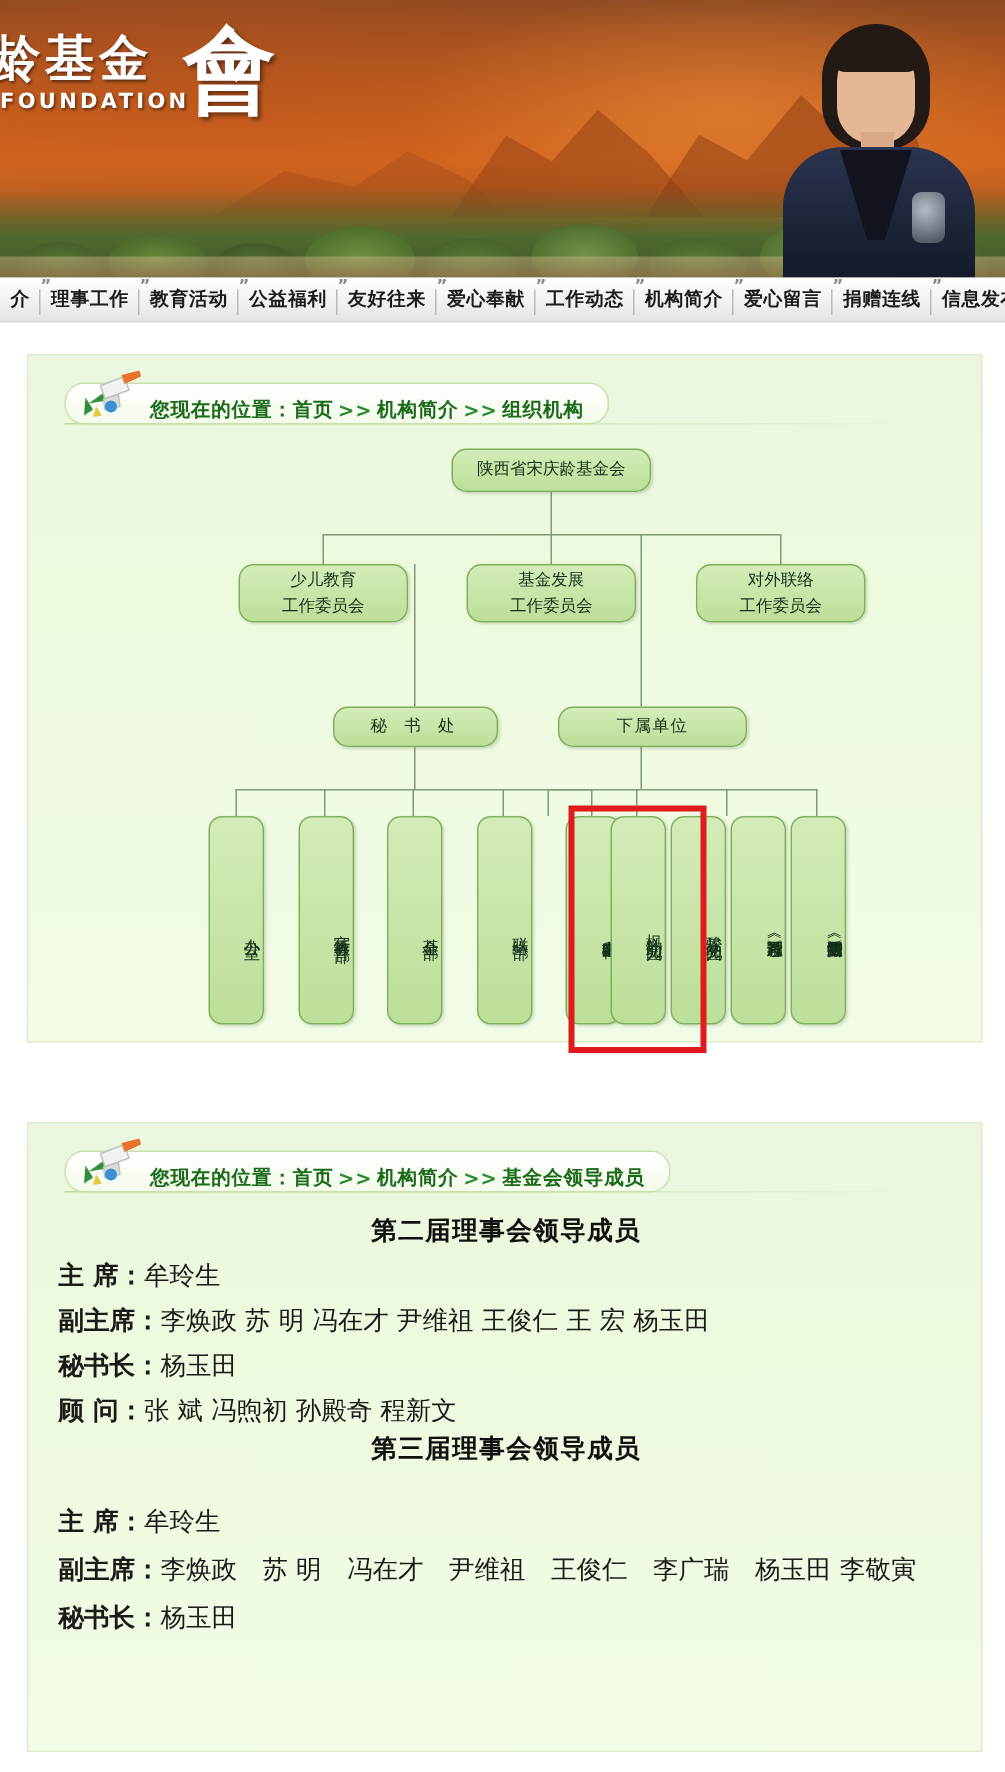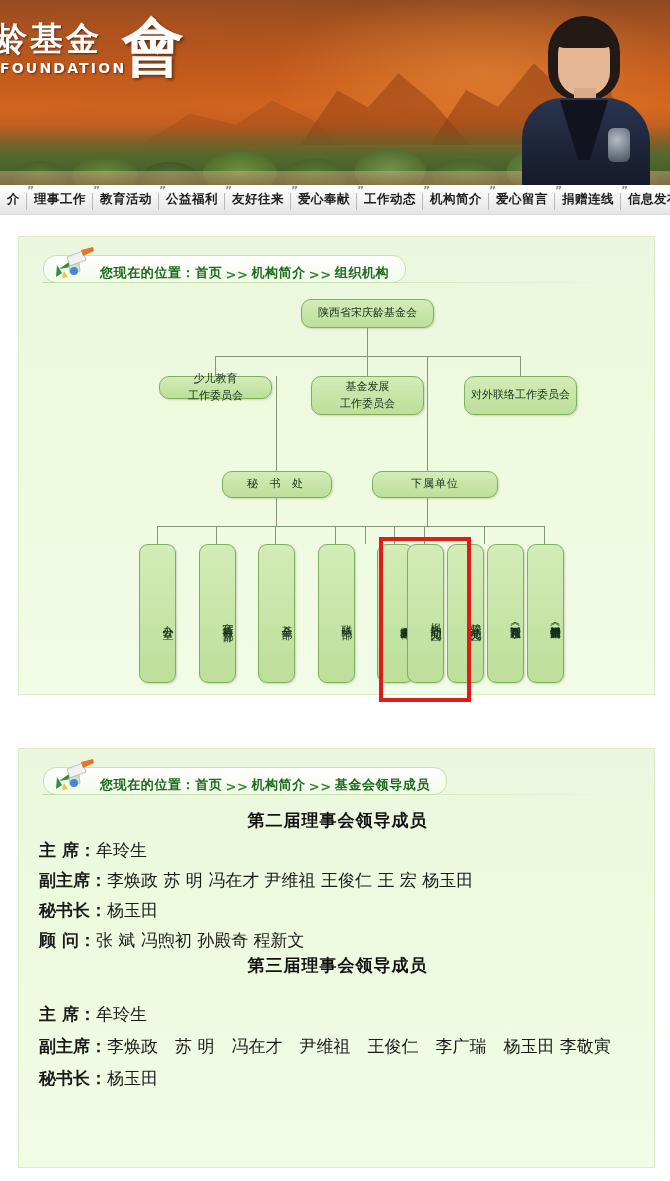--- a/index.html
+++ b/index.html
@@ -332,29 +332,29 @@
 
     <div class="node" style="left:282px; top:6px; width:133px; height:29px;">陕西省宋庆龄基金会</div>
 
     <div class="line v" style="left:348px; top:35px; height:28px;"></div>
 
     <div class="line h" style="left:196px; top:63px; width:305px;"></div>
     <div class="line v" style="left:196px; top:63px; height:20px;"></div>
     <div class="line v" style="left:348px; top:63px; height:20px;"></div>
     <div class="line v" style="left:501px; top:63px; height:20px;"></div>
 
-    <div class="node" style="left:140px; top:83px; width:113px; height:23px; flex-direction:column;">
+    <div class="node" style="left:140px; top:83px; width:113px; height:39px; flex-direction:column;">
       <span>少儿教育</span>
       <span class="l2">工作委员会</span>
     </div>
     <div class="node" style="left:292px; top:83px; width:113px; height:39px; flex-direction:column;">
       <span>基金发展</span>
       <span class="l2">工作委员会</span>
     </div>
-    <div class="node" style="left:445px; top:83px; width:113px; height:39px; ">
+    <div class="node" style="left:445px; top:83px; width:113px; height:39px; flex-direction:column;">
       <span>对外联络</span>
       <span class="l2">工作委员会</span>
     </div>
 
     <div class="line v" style="left:257px; top:83px; height:95px;"></div>
     <div class="line v" style="left:408px; top:63px; height:115px;"></div>
 
     <div class="node" style="left:203px; top:178px; width:110px; height:27px; letter-spacing:4px;">秘 书 处</div>
     <div class="node" style="left:353px; top:178px; width:126px; height:27px; letter-spacing:1px;">下属单位</div>
 

